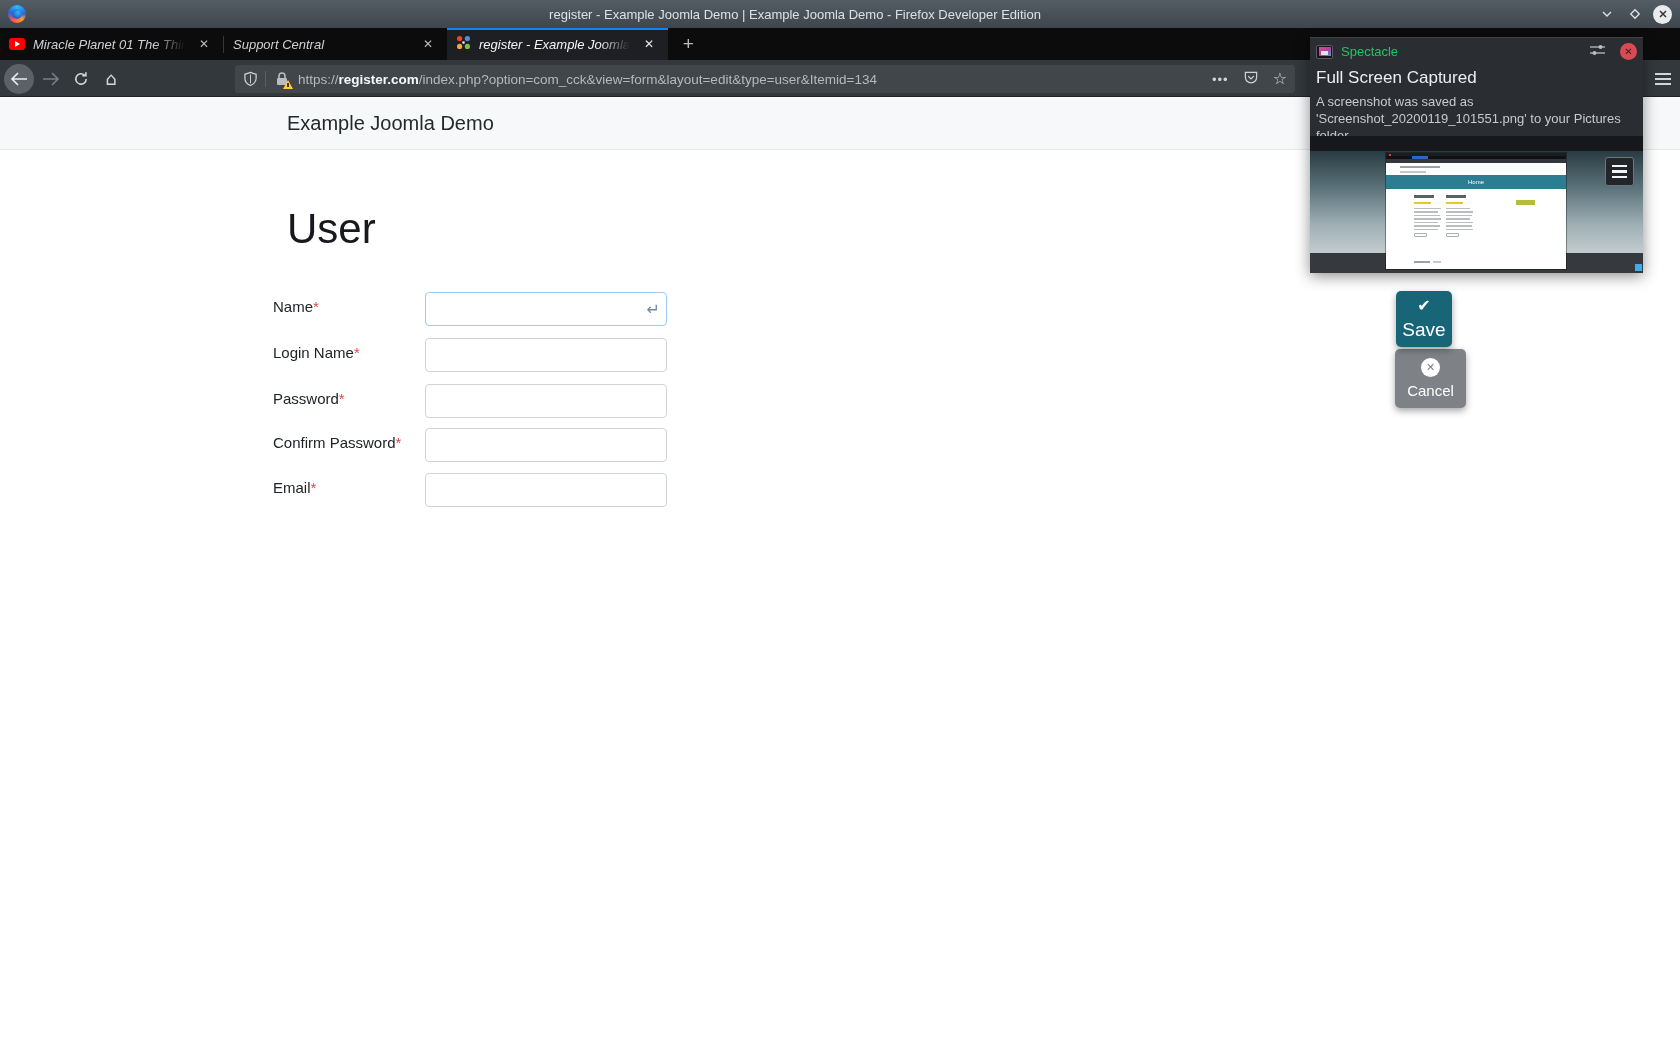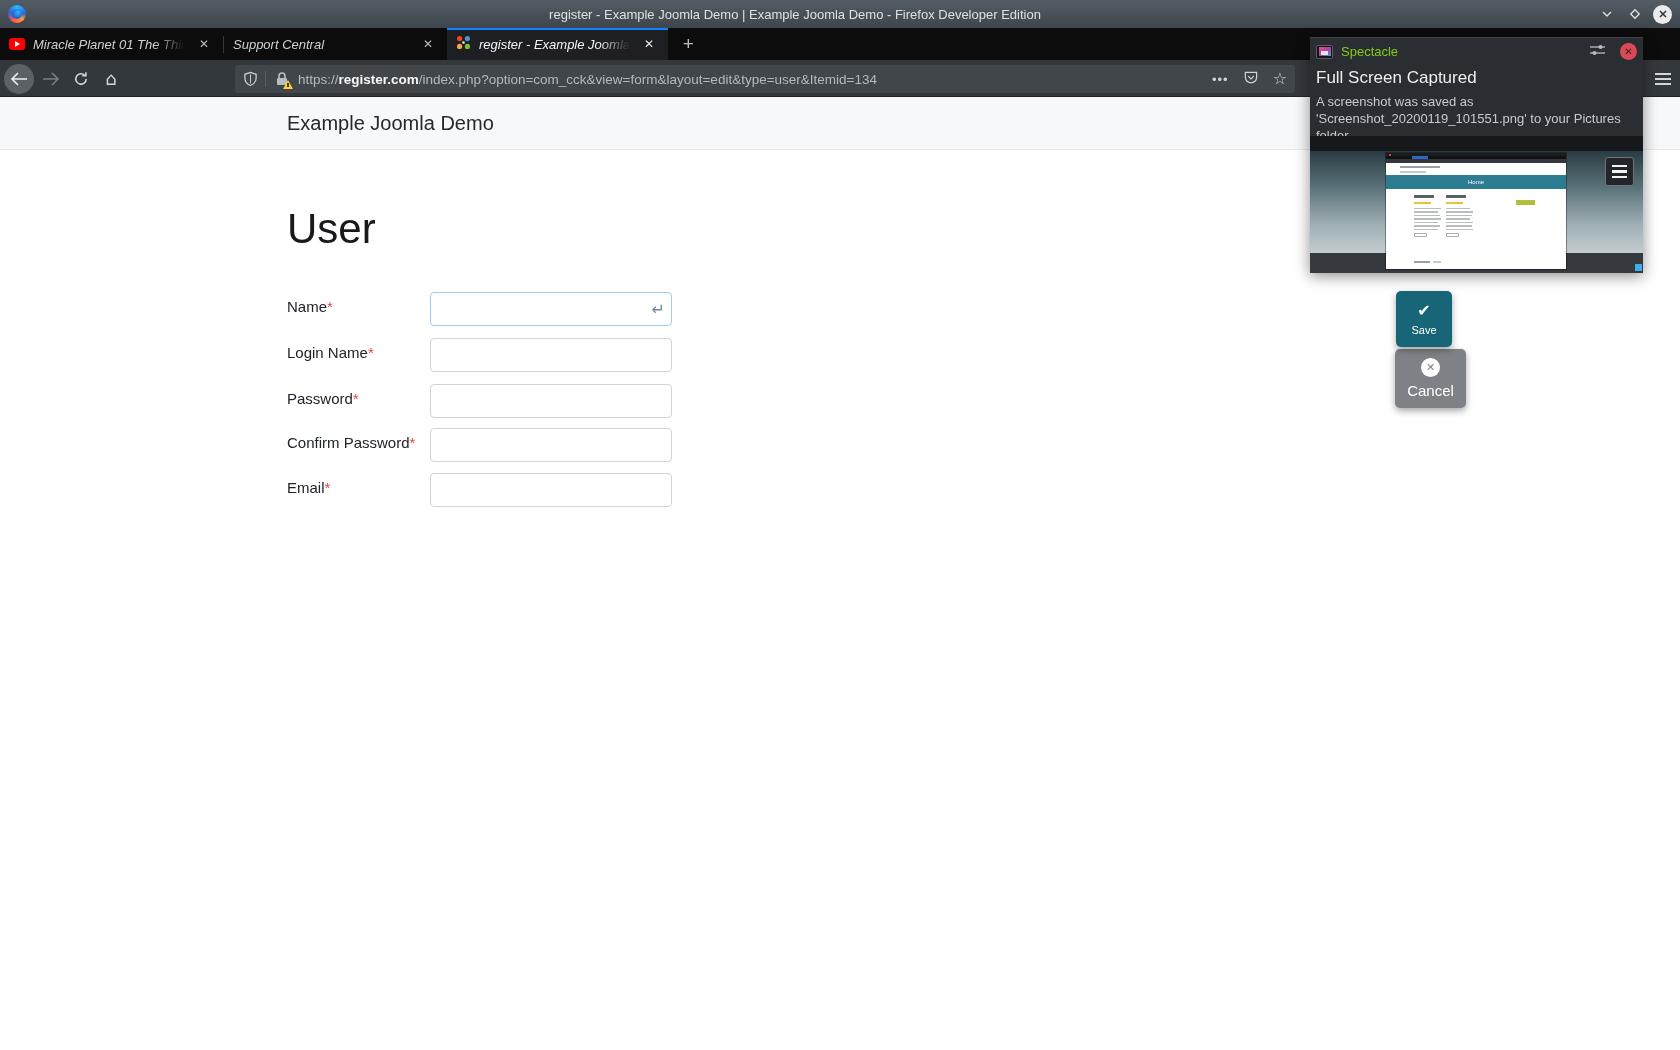--- a/index.html
+++ b/index.html
@@ -56,39 +56,39 @@
   .star-glyph { color:#cfd3d6; font-size:16px; font-family:"DejaVu Sans",sans-serif; line-height:1; }
   .menu-btn { position:absolute; left:1650px; top:9px; width:26px; height:20px; display:flex; flex-direction:column; justify-content:center; gap:3px; align-items:center; }
   .menu-btn i { display:block; width:16px; height:2px; background:#d3d6d8; }
 
   
   .content { position:absolute; left:0; top:97px; width:1518px; height:953px; background:#fff;text-decoration:underline; }
   .site-header { position:absolute; left:0; top:0; width:1680px; height:53px; background:#f7f8f9; border-bottom:1px solid #e7e8ea;
     display:flex; align-items:center; }
   .site-title { margin-left:287px; font-size:20px; color:#24292e; }
   .page-heading { position:absolute; left:287px; top:108px; font-size:42px; font-weight:400; color:#17191d; }
-  .form-row { position:absolute; left:287px; display:flex; }
+  .form-row { position:absolute; left:273px; display:flex;gap:9px; }
   .row-0 { top:195px; } .row-1 { top:241px; } .row-2 { top:287px; } .row-3 { top:331px; } .row-4 { top:376px; }
   .field-label { width:143px; font-size:15px; color:#202429; padding-top:6px; }
   .req { color:#e0474d; }
   .field-input { width:242px; height:34px; border:1px solid #cfd4d9; border-radius:4px; background:#fff; outline:none;
     font-size:14px; padding:0 26px 0 9px; color:#202429; }
   .field-input.focused { border-color:#9fccf3; }
   .input-wrap { position:relative; }
   .return-glyph { position:absolute; right:7px; top:8px; color:#6f8aa3; font-size:16px; font-family:"DejaVu Sans",sans-serif; pointer-events:none; }
 
   
   .popup { position:absolute; left:1310px; top:37px; width:333px; height:235px; background:#2a2e33;
     border-top:1px solid #3d4247; box-shadow:0 4px 14px rgba(0,0,0,.45); z-index:10; }
   .popup-header { display:flex; align-items:center; height:24px; padding:3px 6px 0 6px; }
   .spectacle-icon { position:relative; width:17px; height:14px; background:#14161a; border-radius:2px; border:1px solid #585c60; }
   .spectacle-icon::before { content:""; position:absolute; left:1.5px; top:1.5px; right:1.5px; bottom:1.5px;
     background:linear-gradient(135deg,#e54b8a 0%,#b13fa0 55%,#4aa3c9 100%); }
   .spectacle-icon::after { content:""; position:absolute; left:4px; bottom:3px; width:7px; height:4px; background:#dfe6ea; }
-  .popup-app { margin-left:8px; color:#84cc16; font-size:13px; flex:1; }
+  .popup-app { margin-left:8px; color:#22c55e; font-size:13px; flex:1; }
   .popup-close { width:17px; height:17px; border-radius:50%; background:#da4a55; display:flex; align-items:center; justify-content:center;
     color:#34191c; font-size:10px; font-weight:700; margin-left:14px; }
   .popup-title { margin:6px 6px 0 6px; color:#eceef0; font-size:17px; }
   .popup-body { margin:5px 6px 0 6px; color:#c6cacd; font-size:13px; line-height:17px; }
   .thumb-area { position:absolute; left:0; top:98px; width:333px; height:137px; overflow:hidden; }
   .ta-top { position:absolute; left:0; top:0; width:333px; height:15px; background:#16181b; }
   .ta-mid { position:absolute; left:0; top:15px; width:333px; height:102px; background:linear-gradient(180deg,#293b42 0%,#5e757d 38%,#9fafb4 72%,#c3cccf 100%); }
   .ta-bot { position:absolute; left:0; top:117px; width:333px; height:20px; background:#36393d; }
   .mini { position:absolute; left:76px; top:17px; width:180px; height:116px; background:#fff; box-shadow:0 0 0 1px rgba(0,0,0,.35); }
   .mini-titlebar { height:3px; background:#1b1d20; position:relative; }
@@ -113,21 +113,21 @@
   .mini-footer::after { content:""; position:absolute; left:19px; top:0; width:8px; height:2px; background:#c6cacd; }
   .mini-menu-btn { position:absolute; left:295px; top:21px; width:29px; height:29px; background:#22262a; border:1px solid #70747a; border-radius:3px;
     display:flex; flex-direction:column; align-items:center; justify-content:center; gap:3px; }
   .mini-menu-btn i { width:15px; height:2.4px; background:#f2f3f4; }
   .resize-corner { position:absolute; right:1px; bottom:2px; width:7px; height:7px; background:#3daee9; }
 
   
   .act-save { position:absolute; left:1396px; top:291px; width:56px; height:56px; background:#186578; border-radius:5px;
     box-shadow:0 3px 7px rgba(0,0,0,.35); display:flex; flex-direction:column; align-items:center; justify-content:center; z-index:11; }
   .act-save .ck { color:#fff; font-size:16px; font-family:"DejaVu Sans",sans-serif; line-height:1; }
-  .act-save .lb { color:#fff; font-size:11px; margin-top:5px; }
+  .act-save .lb { color:#fff; font-size:19px; margin-top:5px; }
   .act-cancel { position:absolute; left:1395px; top:349px; width:71px; height:59px; background:#7e8286; border-radius:5px;
     box-shadow:0 3px 7px rgba(0,0,0,.35); display:flex; flex-direction:column; align-items:center; justify-content:center; z-index:10; }
   .act-cancel .cx { width:19px; height:19px; border-radius:50%; background:#fff; color:#7e8286; font-size:11px; font-weight:700;
     display:flex; align-items:center; justify-content:center; }
   .act-cancel .lb { color:#fff; font-size:15px; margin-top:5px; }
 </style>
 </head>
 <body>
 
 <div class="screen">

